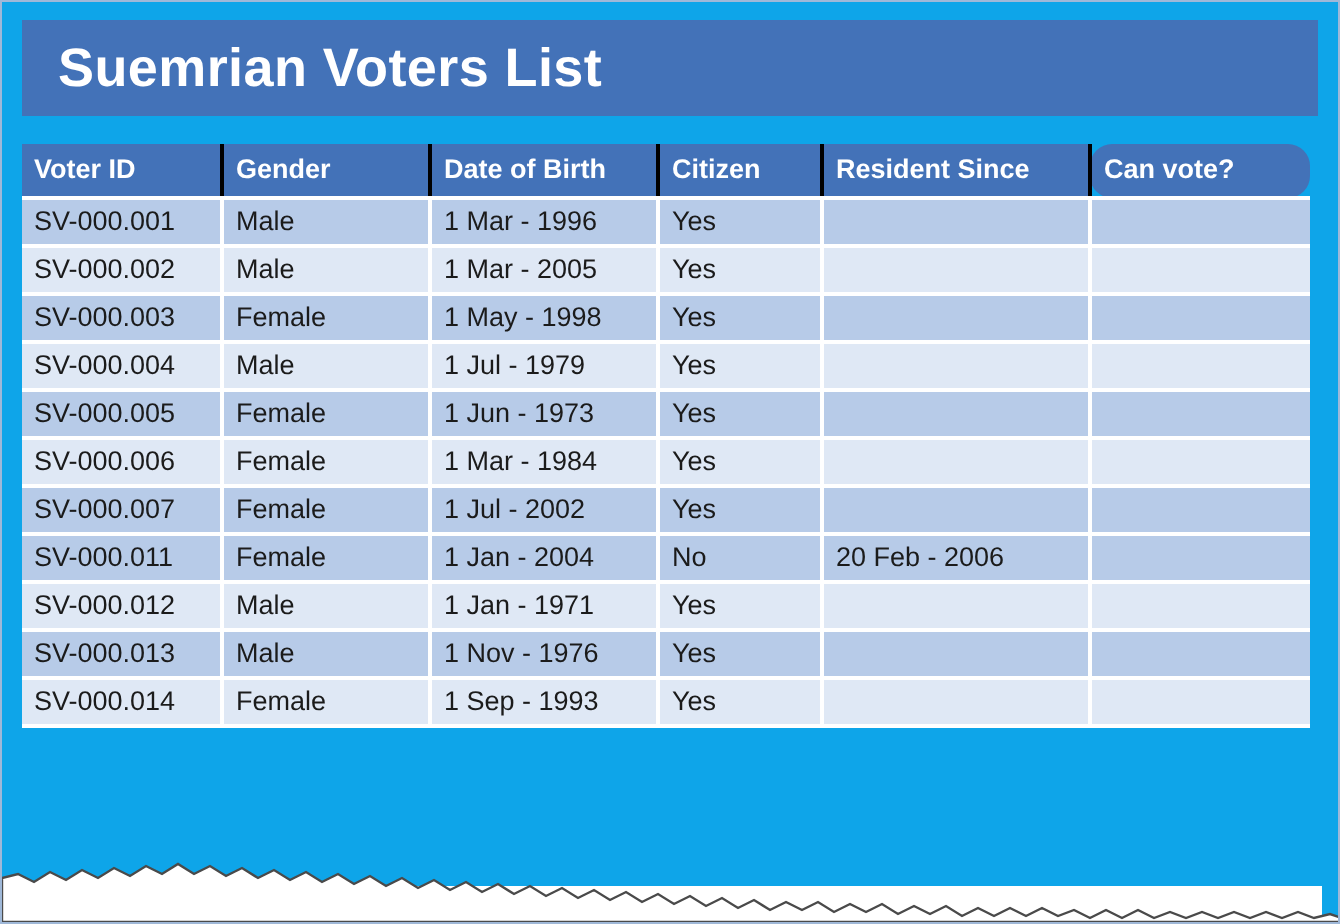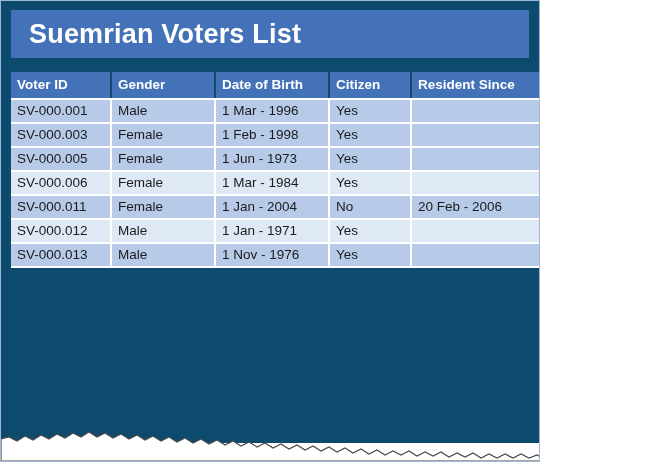--- a/index.html
+++ b/index.html
@@ -8,25 +8,25 @@
   }
   body {
     width: 670px;
     height: 462px;
     background: #ffffff;
     font-family: "Liberation Sans", sans-serif;
     overflow: hidden;
   }
   .page {
     position: relative;
-    width: 540px;
+    width: 670px;
     height: 462px;
     box-sizing: border-box;
     border: 1px solid #9fb8d8;
-    background: #0c4a6e;
+    background: #0ea5e9;
     overflow: hidden;
   }
   .title-bar {
     margin: 9px 10px 0 10px;
     height: 48px;
     background: #4372b8;
     display: flex;
     align-items: center;
     padding-left: 18px;
     box-sizing: border-box;
@@ -46,21 +46,21 @@
     width: 644px;
     table-layout: fixed;
   }
   table.voters th {
     background: #4372b8;
     color: #ffffff;
     font-size: 13.5px;
     font-weight: bold;
     text-align: left;
     padding: 5px 6px 6px 6px;
-    border-right: 2px solid #0c4a6e;
+    border-right: 2px solid #000000;
     border-bottom: 2px solid #ffffff;
     height: 22px;
     box-sizing: border-box;
     white-space: nowrap;
     overflow: hidden;
   }
   table.voters th:last-child {
     border-right: none;
     border-radius: 11px;
   }
@@ -141,40 +141,64 @@
       </thead>
       <tbody>
         <tr class="row-odd">
           <td>SV-000.001</td>
           <td>Male</td>
           <td>1 Mar - 1996</td>
           <td>Yes</td>
           <td></td>
           <td></td>
         </tr>
+        <tr class="row-even">
+          <td>SV-000.002</td>
+          <td>Male</td>
+          <td>1 Mar - 2005</td>
+          <td>Yes</td>
+          <td></td>
+          <td></td>
+        </tr>
         <tr class="row-odd">
           <td>SV-000.003</td>
           <td>Female</td>
-          <td>1 Feb - 1998</td>
+          <td>1 May - 1998</td>
+          <td>Yes</td>
+          <td></td>
+          <td></td>
+        </tr>
+        <tr class="row-even">
+          <td>SV-000.004</td>
+          <td>Male</td>
+          <td>1 Jul - 1979</td>
           <td>Yes</td>
           <td></td>
           <td></td>
         </tr>
         <tr class="row-odd">
           <td>SV-000.005</td>
           <td>Female</td>
           <td>1 Jun - 1973</td>
           <td>Yes</td>
           <td></td>
           <td></td>
         </tr>
         <tr class="row-even">
           <td>SV-000.006</td>
           <td>Female</td>
           <td>1 Mar - 1984</td>
+          <td>Yes</td>
+          <td></td>
+          <td></td>
+        </tr>
+        <tr class="row-odd">
+          <td>SV-000.007</td>
+          <td>Female</td>
+          <td>1 Jul - 2002</td>
           <td>Yes</td>
           <td></td>
           <td></td>
         </tr>
         <tr class="row-odd">
           <td>SV-000.011</td>
           <td>Female</td>
           <td>1 Jan - 2004</td>
           <td>No</td>
           <td>20 Feb - 2006</td>
@@ -189,20 +213,28 @@
           <td></td>
         </tr>
         <tr class="row-odd">
           <td>SV-000.013</td>
           <td>Male</td>
           <td>1 Nov - 1976</td>
           <td>Yes</td>
           <td></td>
           <td></td>
         </tr>
+        <tr class="row-even">
+          <td>SV-000.014</td>
+          <td>Female</td>
+          <td>1 Sep - 1993</td>
+          <td>Yes</td>
+          <td></td>
+          <td></td>
+        </tr>
       </tbody>
     </table>
   </div>
 
   <div class="fade-bottom"></div>
 
   <svg class="torn" viewBox="0 0 670 46" preserveAspectRatio="none">
     <path d="M0,46 L0,24 L8,22 L16,26 L24,21 L32,25 L40,20 L48,24 L56,19 L64,23 L72,18 L80,22 L88,17 L96,22 L104,18 L112,23 L120,19 L128,24 L136,20 L144,25 L152,21 L160,26 L168,22 L176,27 L184,23 L192,28 L200,24 L208,29 L216,25 L224,30 L232,26 L240,31 L248,27 L256,32 L264,28 L272,33 L280,29 L288,34 L296,30 L304,35 L312,31 L320,36 L328,32 L336,37 L344,33 L352,38 L360,34 L368,39 L376,35 L384,40 L392,36 L400,40 L408,36 L416,41 L424,37 L432,41 L440,37 L448,42 L456,38 L464,42 L472,38 L480,43 L488,39 L496,43 L504,39 L512,43 L520,39 L528,43 L536,40 L544,44 L552,40 L560,44 L568,40 L576,44 L584,41 L592,44 L600,41 L608,44 L616,41 L624,44 L632,41 L640,44 L648,41 L656,44 L664,42 L670,44 L670,46 Z" fill="#ffffff" stroke="#4a4a4a" stroke-width="1.2"></path>
   </svg>
 

